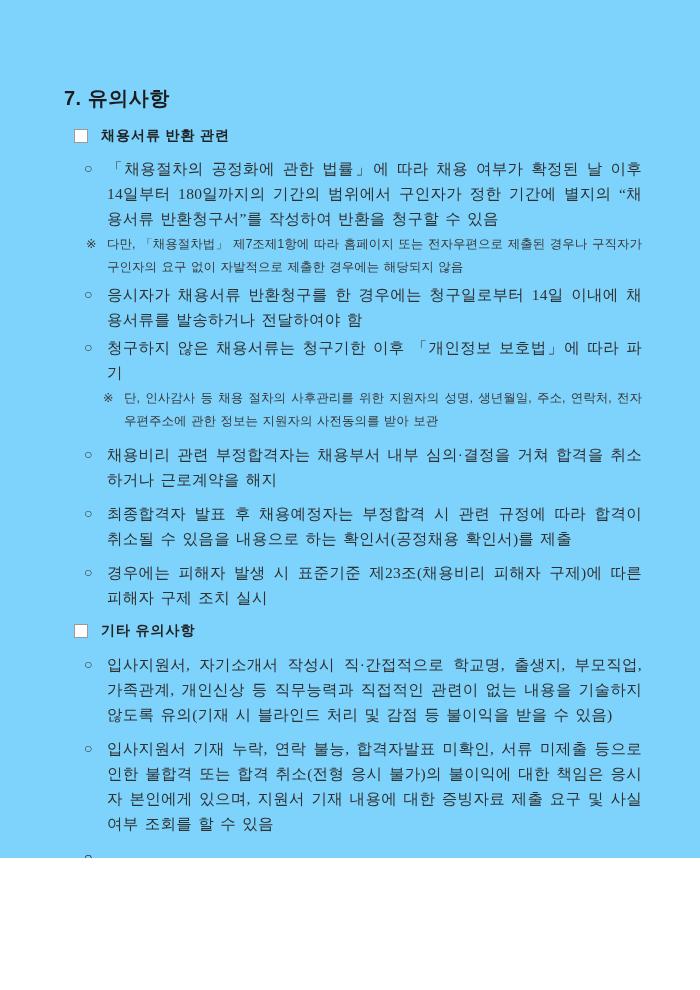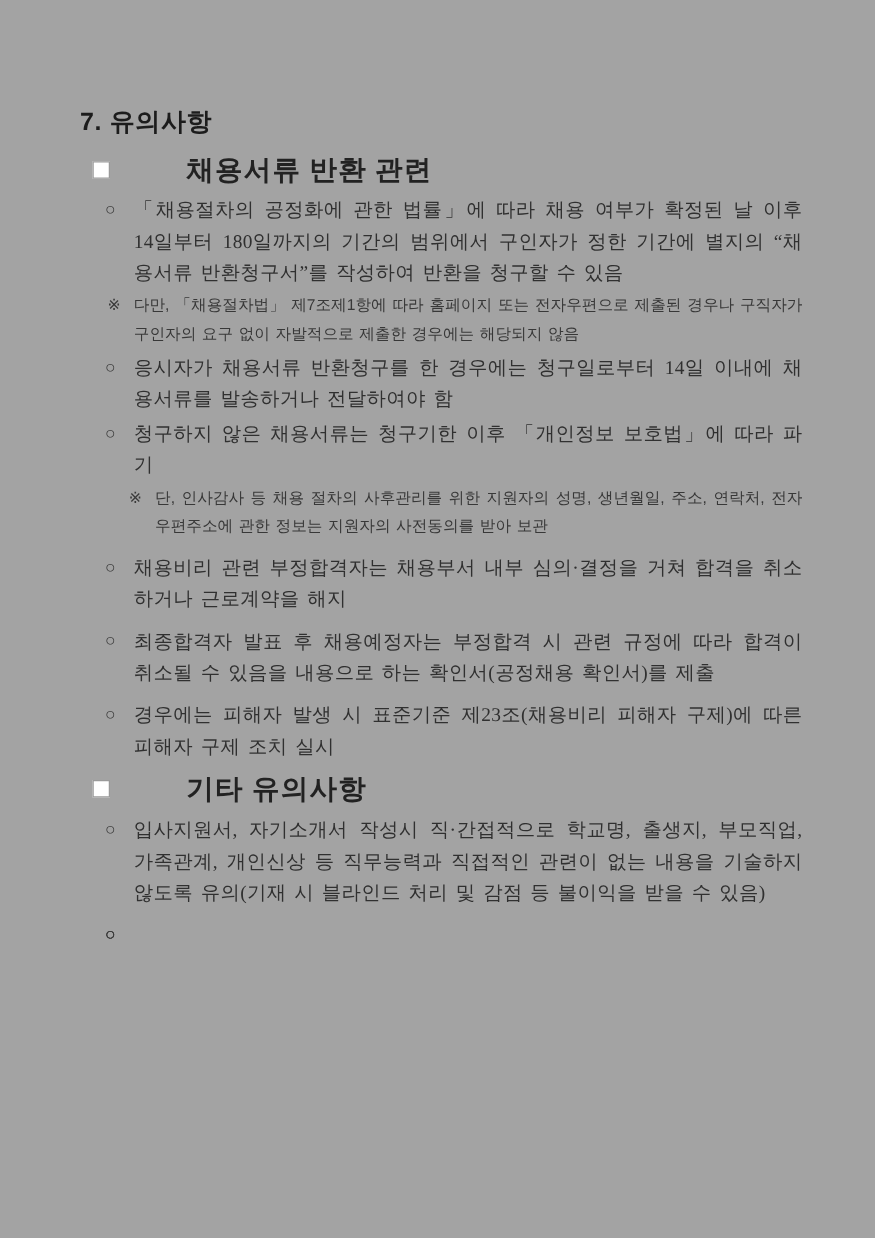--- a/index.html
+++ b/index.html
@@ -1,22 +1,22 @@
 <!DOCTYPE html>
 <html lang="ko"><head>
 <meta charset="utf-8">
 <style>
   * { margin: 0; padding: 0; box-sizing: border-box; }
   html, body { background: #ffffff; }
   .page {
     position: relative;
     width: 700px;
-    height: 990px;
+    height: 858px;
     margin: 0 auto;
-    background: #a3a3a3;
+    background: #7dd3fc;
     overflow: hidden;
     font-family: "Liberation Serif", "DejaVu Serif", serif;
     color: #2e2e2e;
   }
   .content {
     padding: 86px 58px 0 64px;
   }
   .doc-title {
     font-family: "Liberation Sans", "DejaVu Sans", sans-serif;
     font-size: 20px;
@@ -25,26 +25,25 @@
     color: #1c1c1c;
     letter-spacing: 0.5px;
     margin: 0 0 13px 0;
   }
   .section { margin-top: 9px; }
   .section:first-of-type { margin-top: 0; }
   .section-heading {
     display: flex;
     align-items: center;
     margin: 0 0 8px 10px;
-    font-size: 22px;
+    font-size: 14px;
     line-height: 24px;
     font-weight: 700;
     color: #222222;
     letter-spacing: 1px;
-    gap: 48px;
   }
   .section-heading .sq-marker {
     display: inline-block;
     width: 14px;
     height: 14px;
     border: 1.5px solid #9a9a9a;
     background: #ffffff;
     margin-right: 13px;
     flex: 0 0 auto;
   }
@@ -103,19 +102,19 @@
           <div class="item bullet"><span class="marker">○</span><span>채용비리 관련 부정합격자는 채용부서 내부 심의·결정을 거쳐 합격을 취소하거나 근로계약을 해지</span></div>
           <div class="item bullet"><span class="marker">○</span><span>최종합격자 발표 후 채용예정자는 부정합격 시 관련 규정에 따라 합격이 취소될 수 있음을 내용으로 하는 확인서(공정채용 확인서)를 제출</span></div>
           <div class="item bullet"><span class="marker">○</span><span>경우에는 피해자 발생 시 표준기준 제23조(채용비리 피해자 구제)에 따른 피해자 구제 조치 실시</span></div>
         </section>
         <section class="section sec-loose">
           <div class="section-heading">
             <span class="sq-marker"></span>
             <span>기타 유의사항</span>
           </div>
           <div class="item bullet"><span class="marker">○</span><span>입사지원서, 자기소개서 작성시 직·간접적으로 학교명, 출생지, 부모직업, 가족관계, 개인신상 등 직무능력과 직접적인 관련이 없는 내용을 기술하지 않도록 유의(기재 시 블라인드 처리 및 감점 등 불이익을 받을 수 있음)</span></div>
-          <div class="item bullet"><span class="marker">○</span></div>
+          <div class="item bullet"><span class="marker">○</span><span>입사지원서 기재 누락, 연락 불능, 합격자발표 미확인, 서류 미제출 등으로 인한 불합격 또는 합격 취소(전형 응시 불가)의 불이익에 대한 책임은 응시자 본인에게 있으며, 지원서 기재 내용에 대한 증빙자료 제출 요구 및 사실 여부 조회를 할 수 있음</span></div>
           <div class="item bullet"><span class="marker">○</span></div>
           <div class="item bullet"><span class="marker">○</span></div>
         </section>
       </div>
   </div>
 </div>
 
 </body></html>

